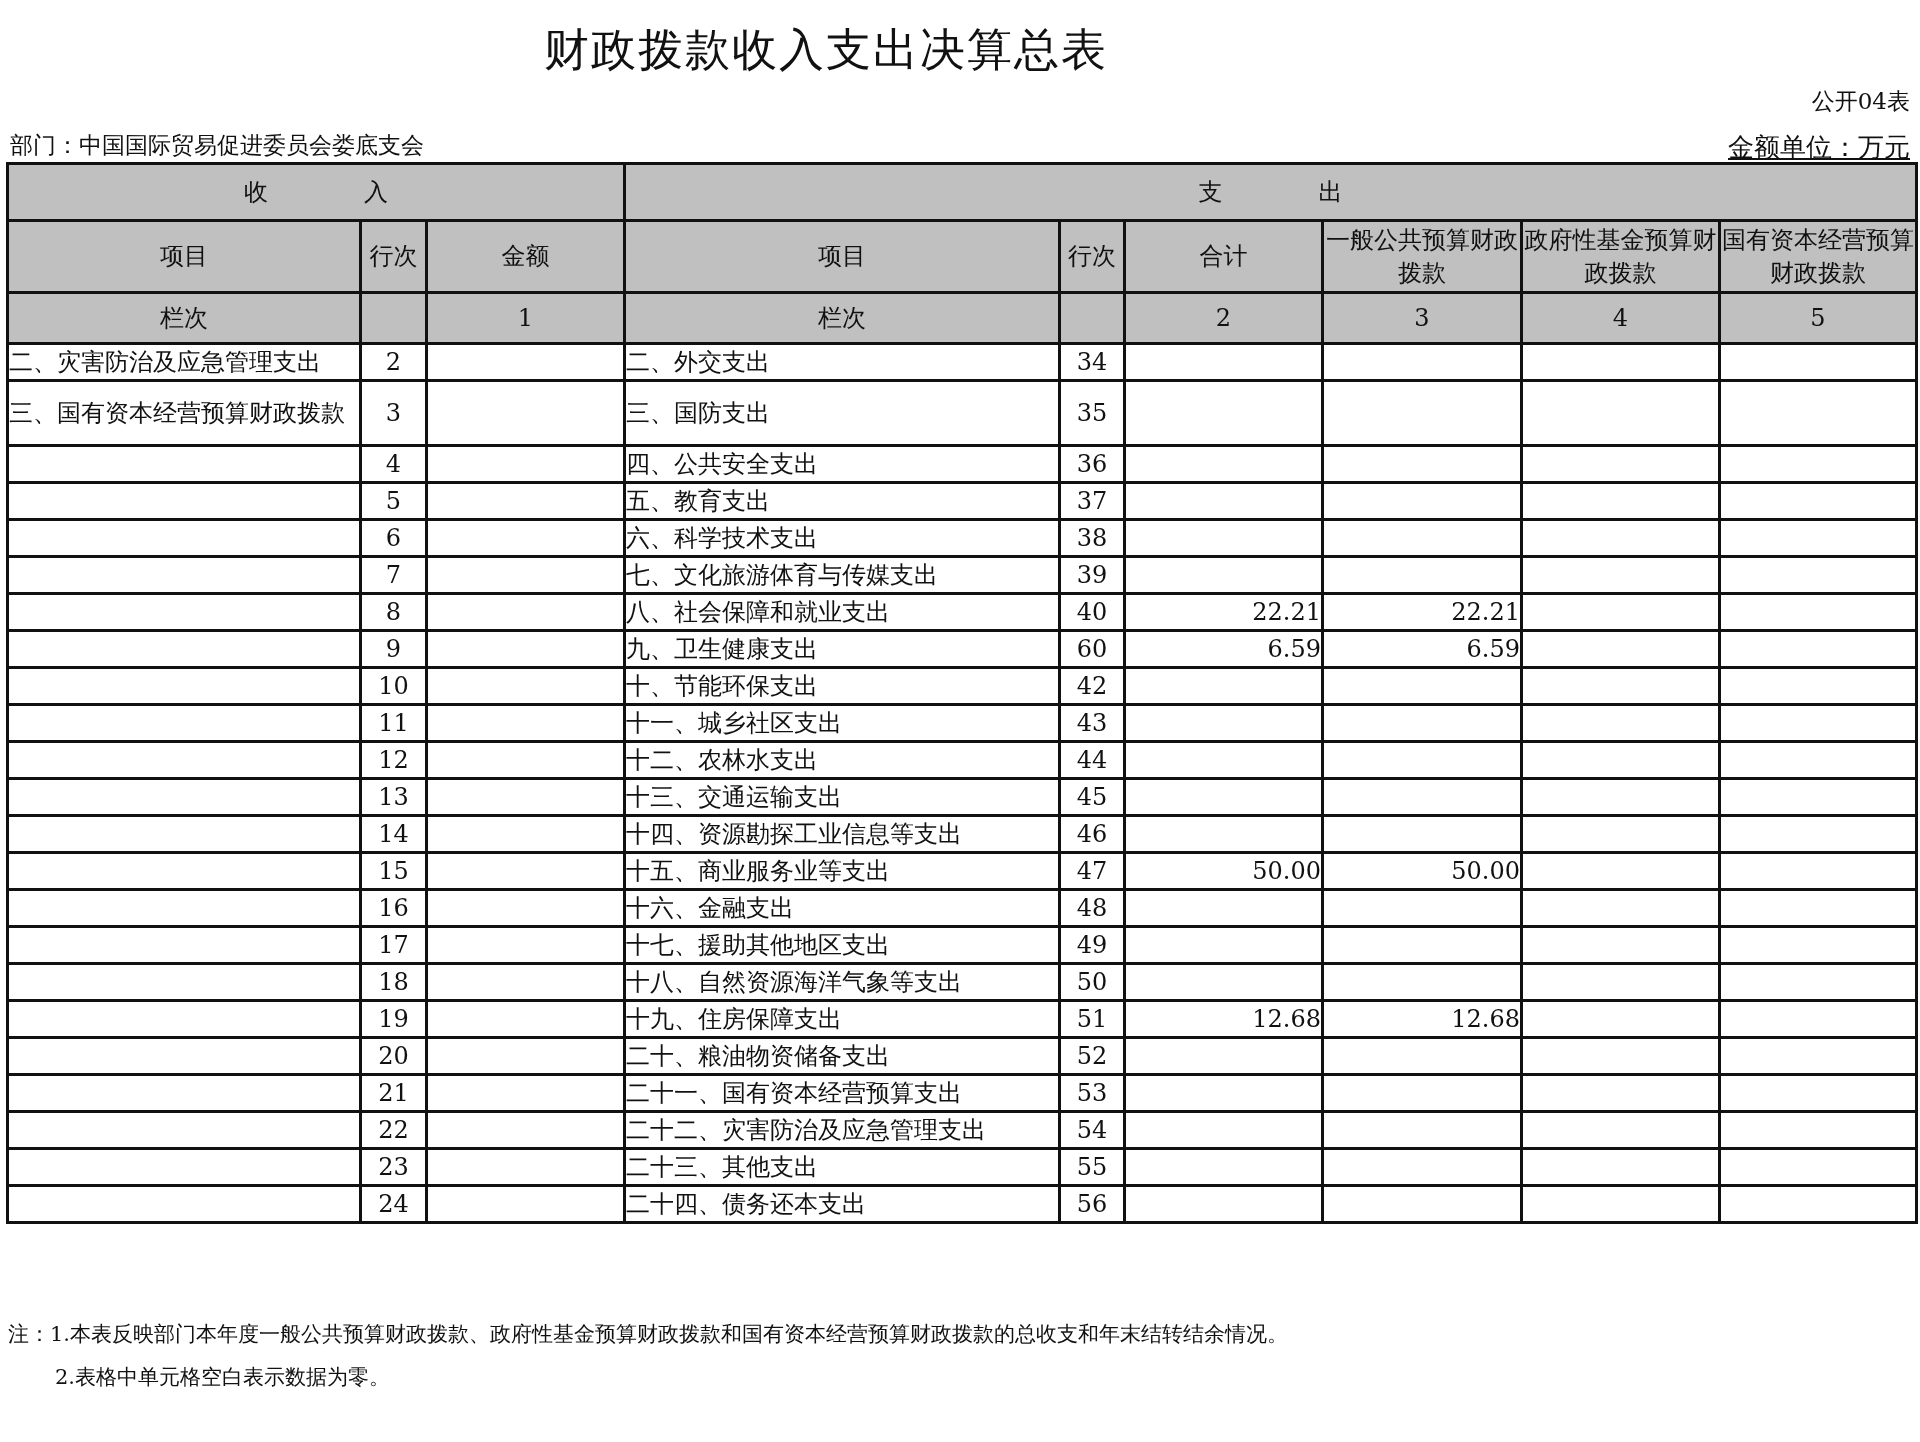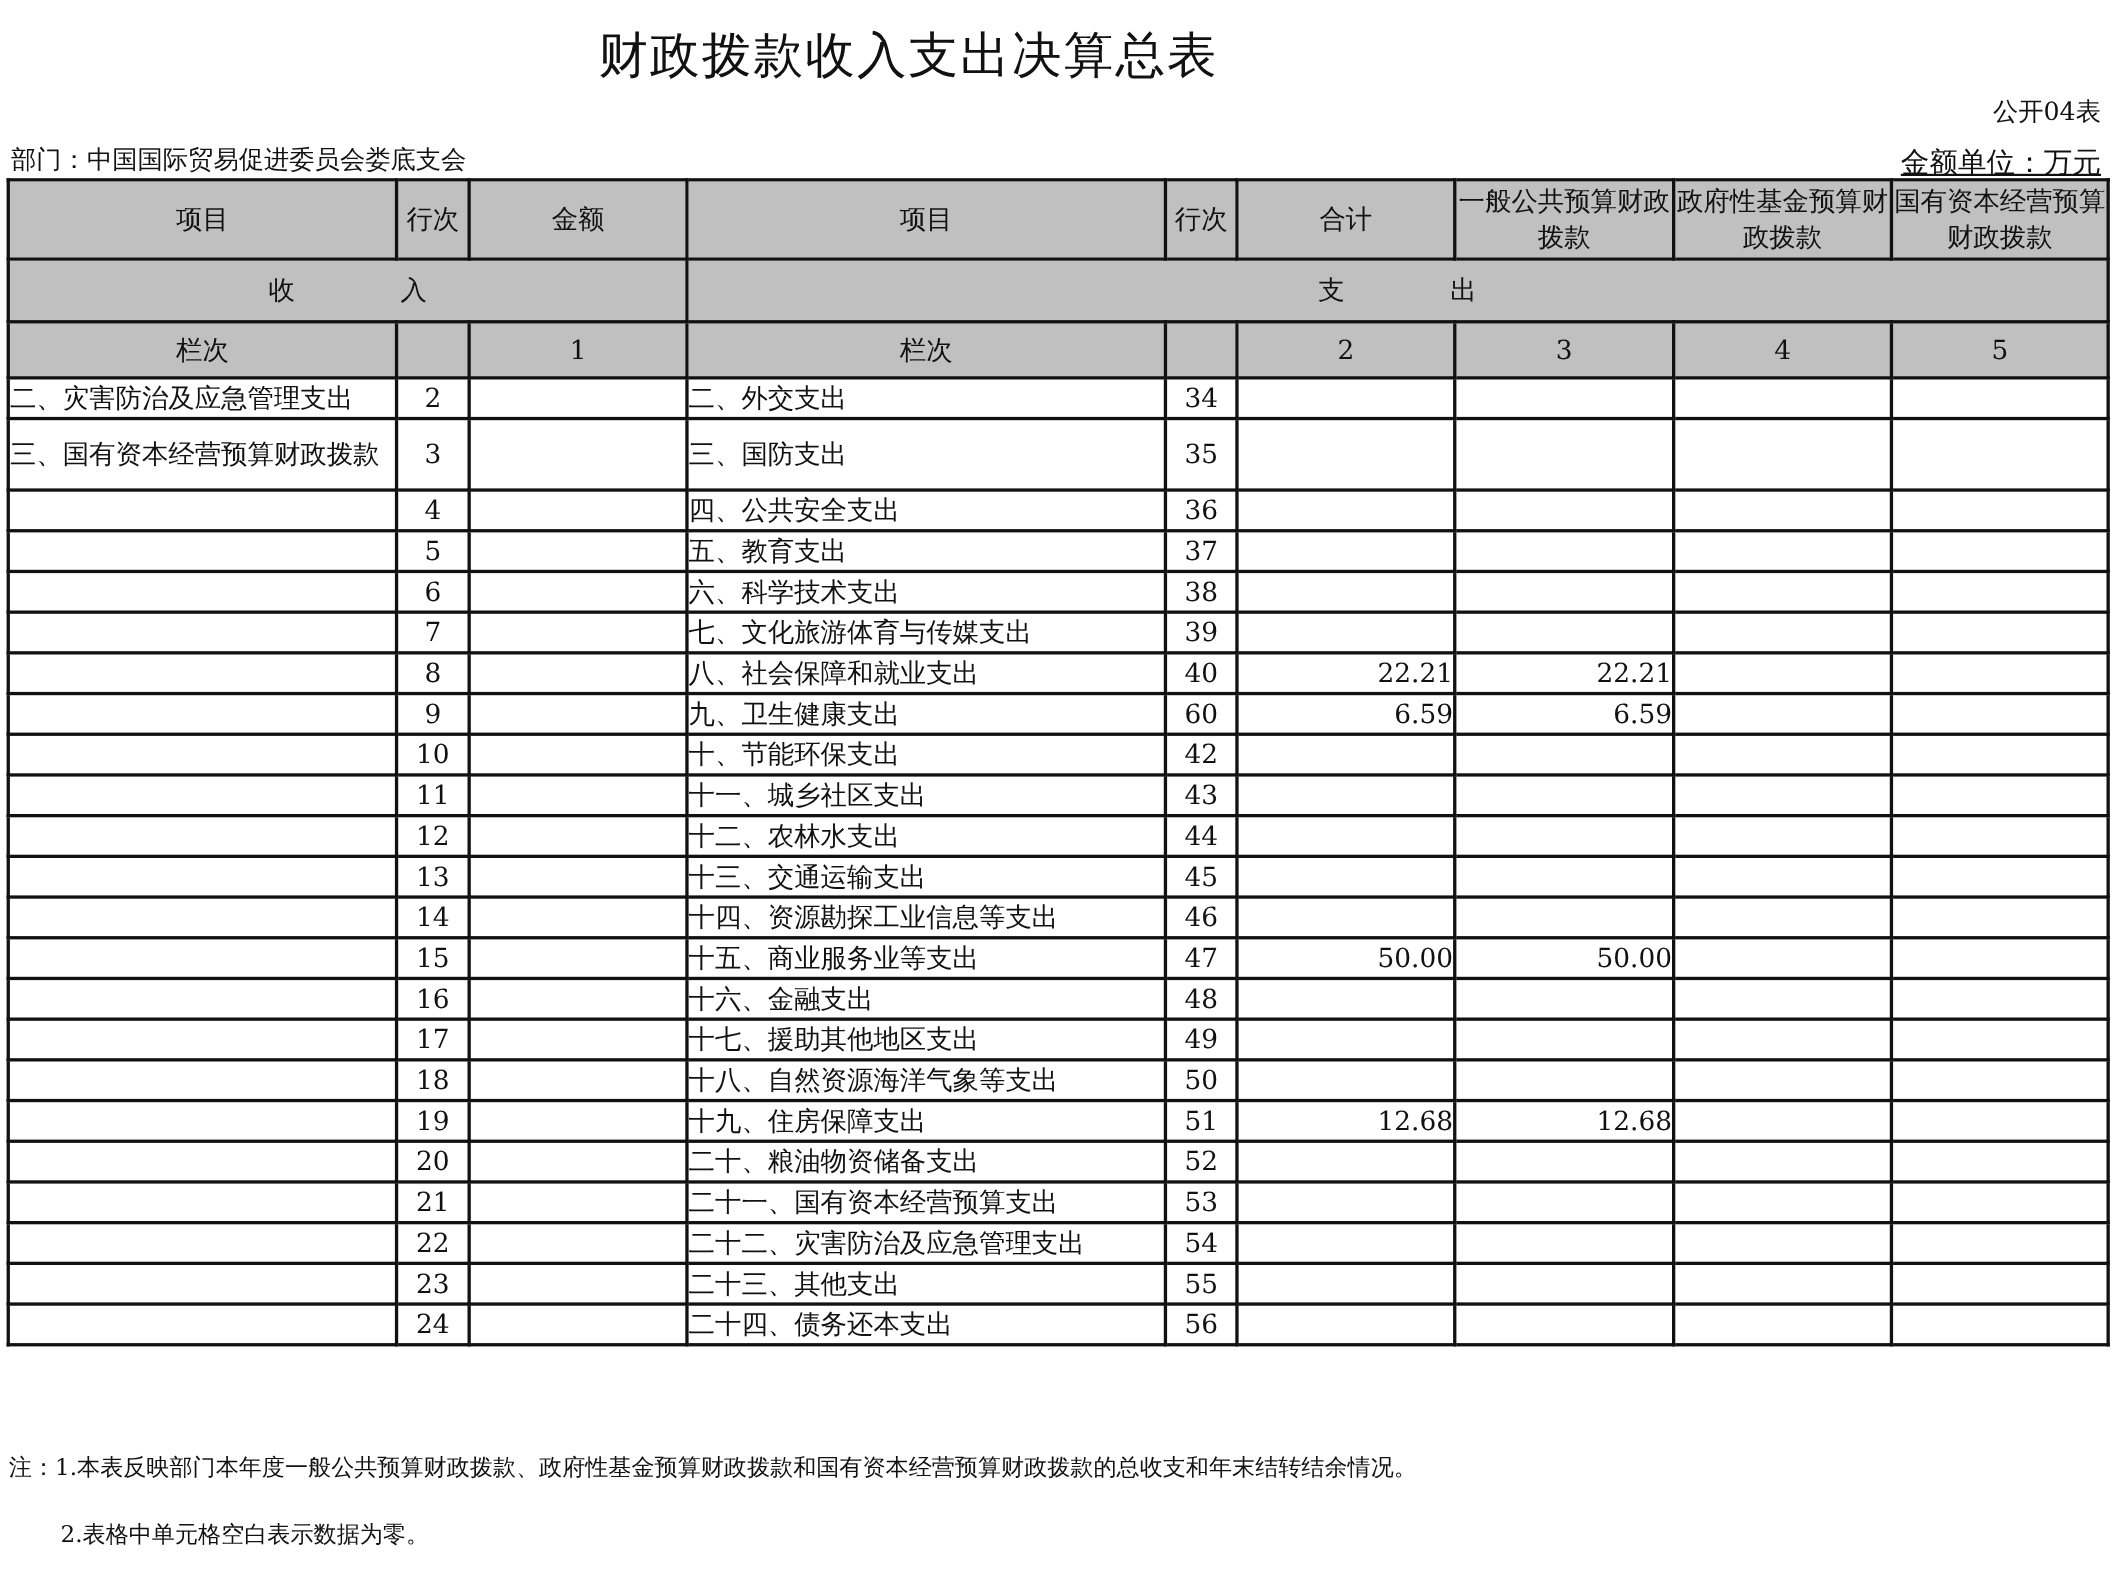--- a/index.html
+++ b/index.html
@@ -17,21 +17,21 @@
   .h1 td { height:54px; letter-spacing:0; }
   .h2 td { height:69px; line-height:33px; }
   .h3 td { height:48px; }
   .row td { height:34px; line-height:34px; }
   .row.tall td { height:62px; }
   .tall .item-in { line-height:26px; white-space:normal; }
   .item { text-align:left; padding-left:2px; white-space:nowrap; }
   .num { text-align:right; padding-right:0; }
   .ctr { text-align:center; }
   .notes { position:absolute; left:8px; top:1322px; font-size:21px; line-height:25px; }
-  .notes .n2 { margin-top:36px; padding-left:47px; }
+  .notes .n2 { margin-top:18px; padding-left:47px; }
 </style>
 </head>
 <body>
 
 <div class="title">财政拨款收入支出决算总表</div>
 <div class="form-no">公开04表</div>
 <div class="dept">部门：中国国际贸易促进委员会娄底支会</div>
 <div class="unit">金额单位：万元</div>
 
 <table class="main">
@@ -40,34 +40,34 @@
       <col style="width:66px">
       <col style="width:198px">
     <col style="width:435px">
       <col style="width:65px">
       <col style="width:198px">
     <col style="width:199px">
       <col style="width:198px">
       <col style="width:197px">
   </colgroup>
   <tbody id="tbody">
+    <tr class="hdr h1">
+      <td colspan="3">收　　　　入</td>
+      <td colspan="6">支　　　　出</td>
+    </tr>
     <tr class="hdr h2">
       <td>项目</td>
       <td>行次</td>
       <td>金额</td>
       <td>项目</td>
       <td>行次</td>
       <td>合计</td>
       <td>一般公共预算财政拨款</td>
       <td>政府性基金预算财政拨款</td>
       <td>国有资本经营预算财政拨款</td>
-    </tr>
-    <tr class="hdr h1">
-      <td colspan="3">收　　　　入</td>
-      <td colspan="6">支　　　　出</td>
     </tr>
     <tr class="hdr h3">
       <td>栏次</td>
       <td></td>
       <td>1</td>
       <td>栏次</td>
       <td></td>
       <td>2</td>
       <td>3</td>
       <td>4</td>

